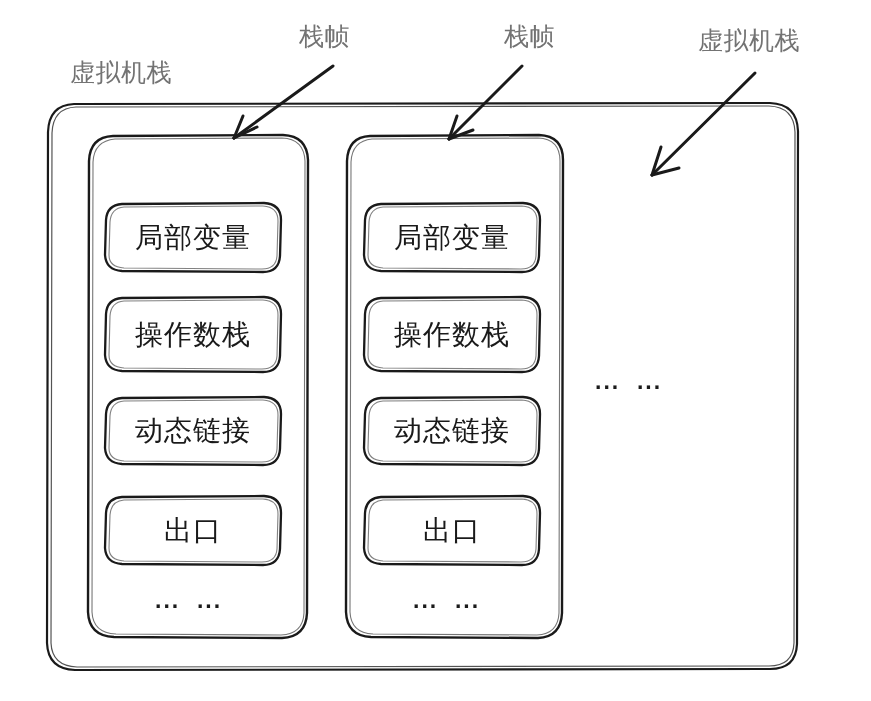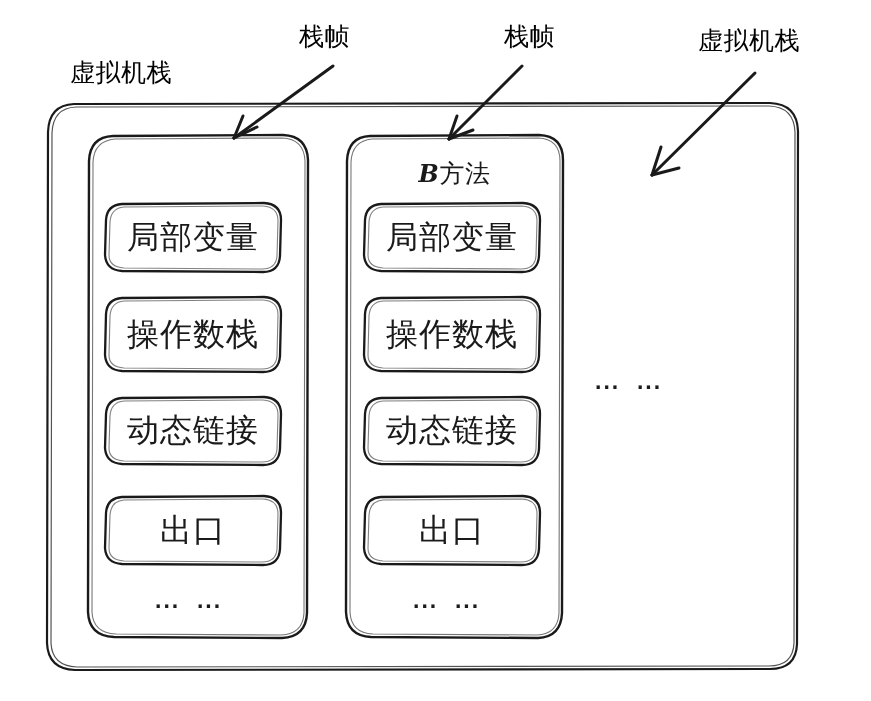--- a/index.html
+++ b/index.html
@@ -28,39 +28,39 @@
     left: 0;
     top: 0;
     width: 871px;
     height: 701px;
     pointer-events: none;
   }
   .label {
     position: absolute;
     white-space: nowrap;
     line-height: 1;
-    color: #000000;
+    color: #737373;
   }
   .callout-label {
     font-size: 25px;
     letter-spacing: 0.5px;
   }
   .frame-title {
     font-size: 25px;
     letter-spacing: 0.5px;
     text-align: center;
   }
   .frame-title .latin {
     font-family: "DejaVu Serif", "Liberation Serif", serif;
     font-style: italic;
     font-weight: bold;
     font-size: 24px;
   }
   .slot-label {
-    font-size: 32px;
+    font-size: 28px;
     letter-spacing: 1px;
     text-align: center;
     width: 100%;
   }
   .ellipsis {
     position: absolute;
     font-size: 23px;
     font-weight: bold;
     letter-spacing: 2px;
     color: #1a1a1a;
@@ -165,23 +165,20 @@
     <span class="slot-label">操作数栈</span>
   </div>
   <div class="slot" style="left:105px; top:397px; width:176px; height:68px;">
     <span class="slot-label">动态链接</span>
   </div>
   <div class="slot" style="left:105px; top:496px; width:176px; height:69px;">
     <span class="slot-label">出口</span>
   </div>
   <div class="ellipsis" style="left:155px; top:587px;">...  ...</div>
 
-  <div class="frame-title-wrap" style="left:346px; top:157px; width:217px;">
-    <span class="frame-title"><span class="latin">B</span><span>方法</span></span>
-  </div>
 
   <div class="slot" style="left:364px; top:203px; width:176px; height:69px;">
     <span class="slot-label">局部变量</span>
   </div>
   <div class="slot" style="left:364px; top:297px; width:176px; height:75px;">
     <span class="slot-label">操作数栈</span>
   </div>
   <div class="slot" style="left:364px; top:397px; width:176px; height:68px;">
     <span class="slot-label">动态链接</span>
   </div>

